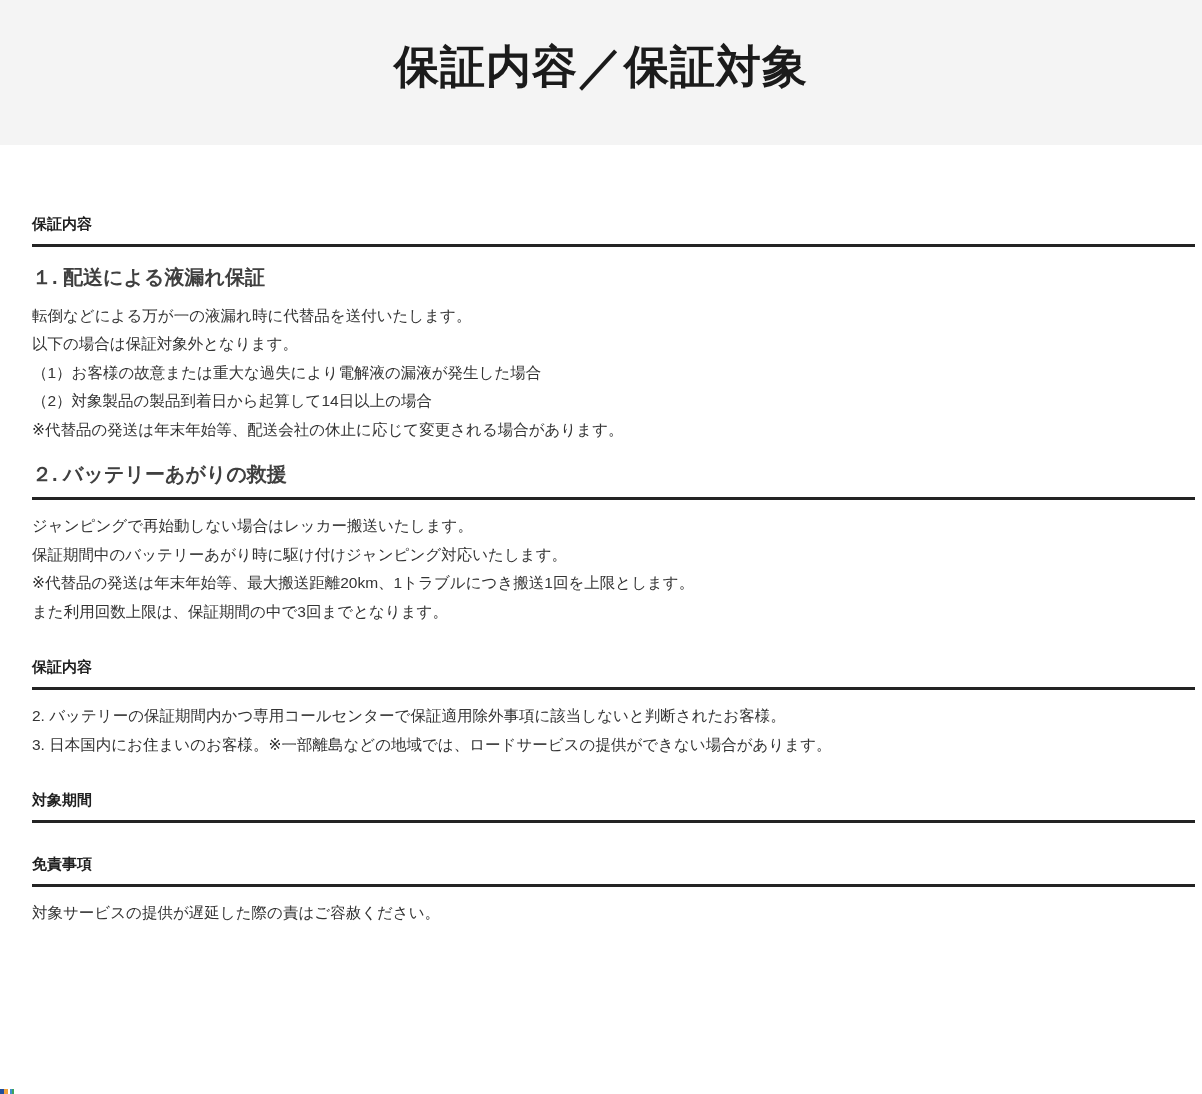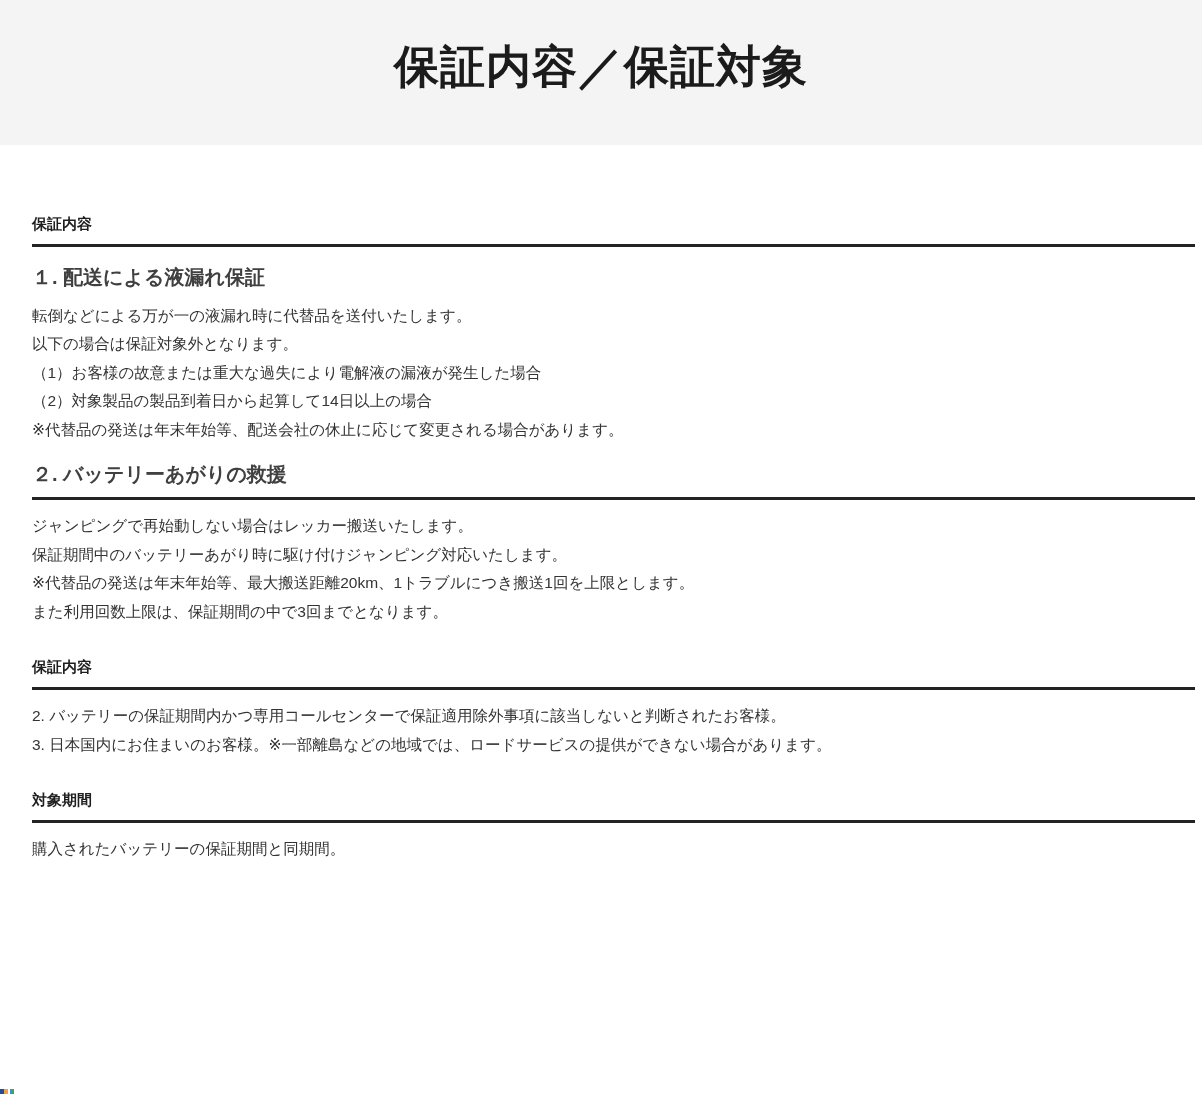--- a/index.html
+++ b/index.html
@@ -114,25 +114,29 @@
       <hr class="rule">
       <div class="para">
         <p>2. バッテリーの保証期間内かつ専用コールセンターで保証適用除外事項に該当しないと判断されたお客様。</p>
         <p>3. 日本国内にお住まいのお客様。※一部離島などの地域では、ロードサービスの提供ができない場合があります。</p>
       </div>
     </section>
 
     <section>
       <h2 class="h2">対象期間</h2>
       <hr class="rule">
+    </section>
+
+    <section>
+      <h2 class="h2">免責事項</h2>
+      <hr class="rule">
       <div class="para">
-        <p>購入されたバッテリーの保証期間と同期間。</p>
+        <p>対象サービスの提供が遅延した際の責はご容赦ください。</p>
       </div>
     </section>
-
 
   </main>
 
   <div class="corner-art">
     <span class="c0" style="background: rgb(31, 78, 156);"></span>
     <span class="c1" style="background: rgb(240, 162, 60);"></span>
     <span class="c2" style="background: rgb(255, 255, 255);"></span>
     <span class="c3" style="background: rgb(63, 143, 210);"></span>
     <span class="c4" style="background: rgb(63, 164, 91);"></span>
   </div>

